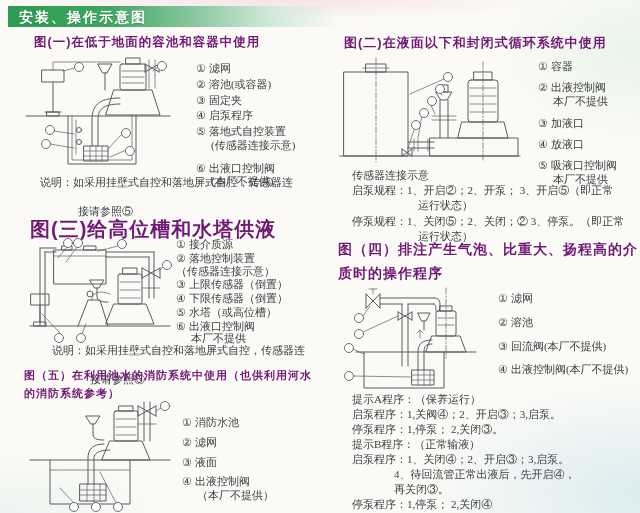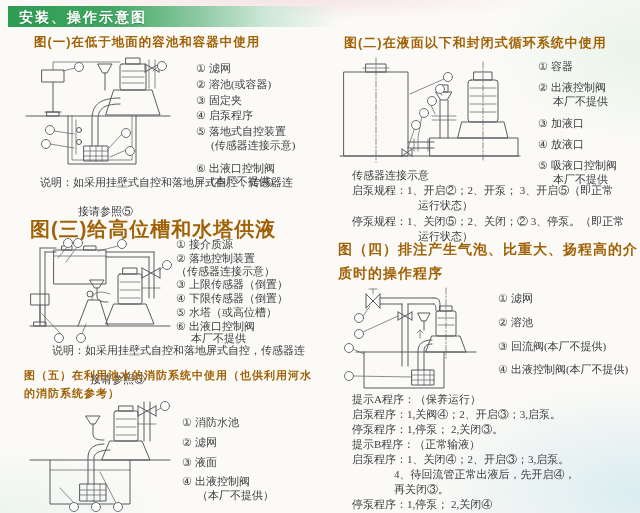--- a/index.html
+++ b/index.html
@@ -7,21 +7,21 @@
         font-family:"Liberation Sans","DejaVu Sans",sans-serif;color:#3c3d42}
   .tint{position:absolute;inset:0;pointer-events:none;background:
     radial-gradient(55% 26px at 45% 0%, rgba(236,186,198,.35), rgba(236,186,198,0) 75%),
     radial-gradient(30% 120px at 100% 10%, rgba(206,234,214,.40), rgba(206,234,214,0) 75%),
     radial-gradient(45% 150px at 100% 96%, rgba(186,222,234,.50), rgba(186,222,234,0) 75%),
     radial-gradient(35% 90px at 0% 100%, rgba(205,232,226,.30), rgba(205,232,226,0) 75%)}
   .hdr{position:absolute;left:8px;top:6px;width:332px;height:21px;display:flex;align-items:flex-end;
        background:linear-gradient(90deg,#2e9b52 0%,#3fa660 30%,#8fcaa4 58%,#cfe8d8 78%,rgba(235,245,239,0) 100%)}
   .hdr span{font-size:14px;font-weight:bold;color:#fff;padding-left:11px;letter-spacing:2px;
             text-shadow:0 1px 1px rgba(20,80,40,.35)}
-  .ftitle{position:absolute;font-weight:bold;color:#a16207;letter-spacing:1px;white-space:nowrap}
+  .ftitle{position:absolute;font-weight:bold;color:#701a75;letter-spacing:1px;white-space:nowrap}
   .ftitle.wrap{white-space:normal}
   .legend{position:absolute;font-size:11px;line-height:1.25;color:#3b3c41;
           font-family:"Liberation Serif","DejaVu Serif",serif}
   .li{margin:0 0 3px}
   .lrow{display:flex;gap:3px;white-space:nowrap}
   .ln{flex:0 0 auto}
   .lsub{padding-left:15px;white-space:nowrap}
   .lgA .li{margin-bottom:2px}
   .lgB .li{margin-bottom:7px}
   .lgC{line-height:1.16}.lgC .li{margin-bottom:1px}

